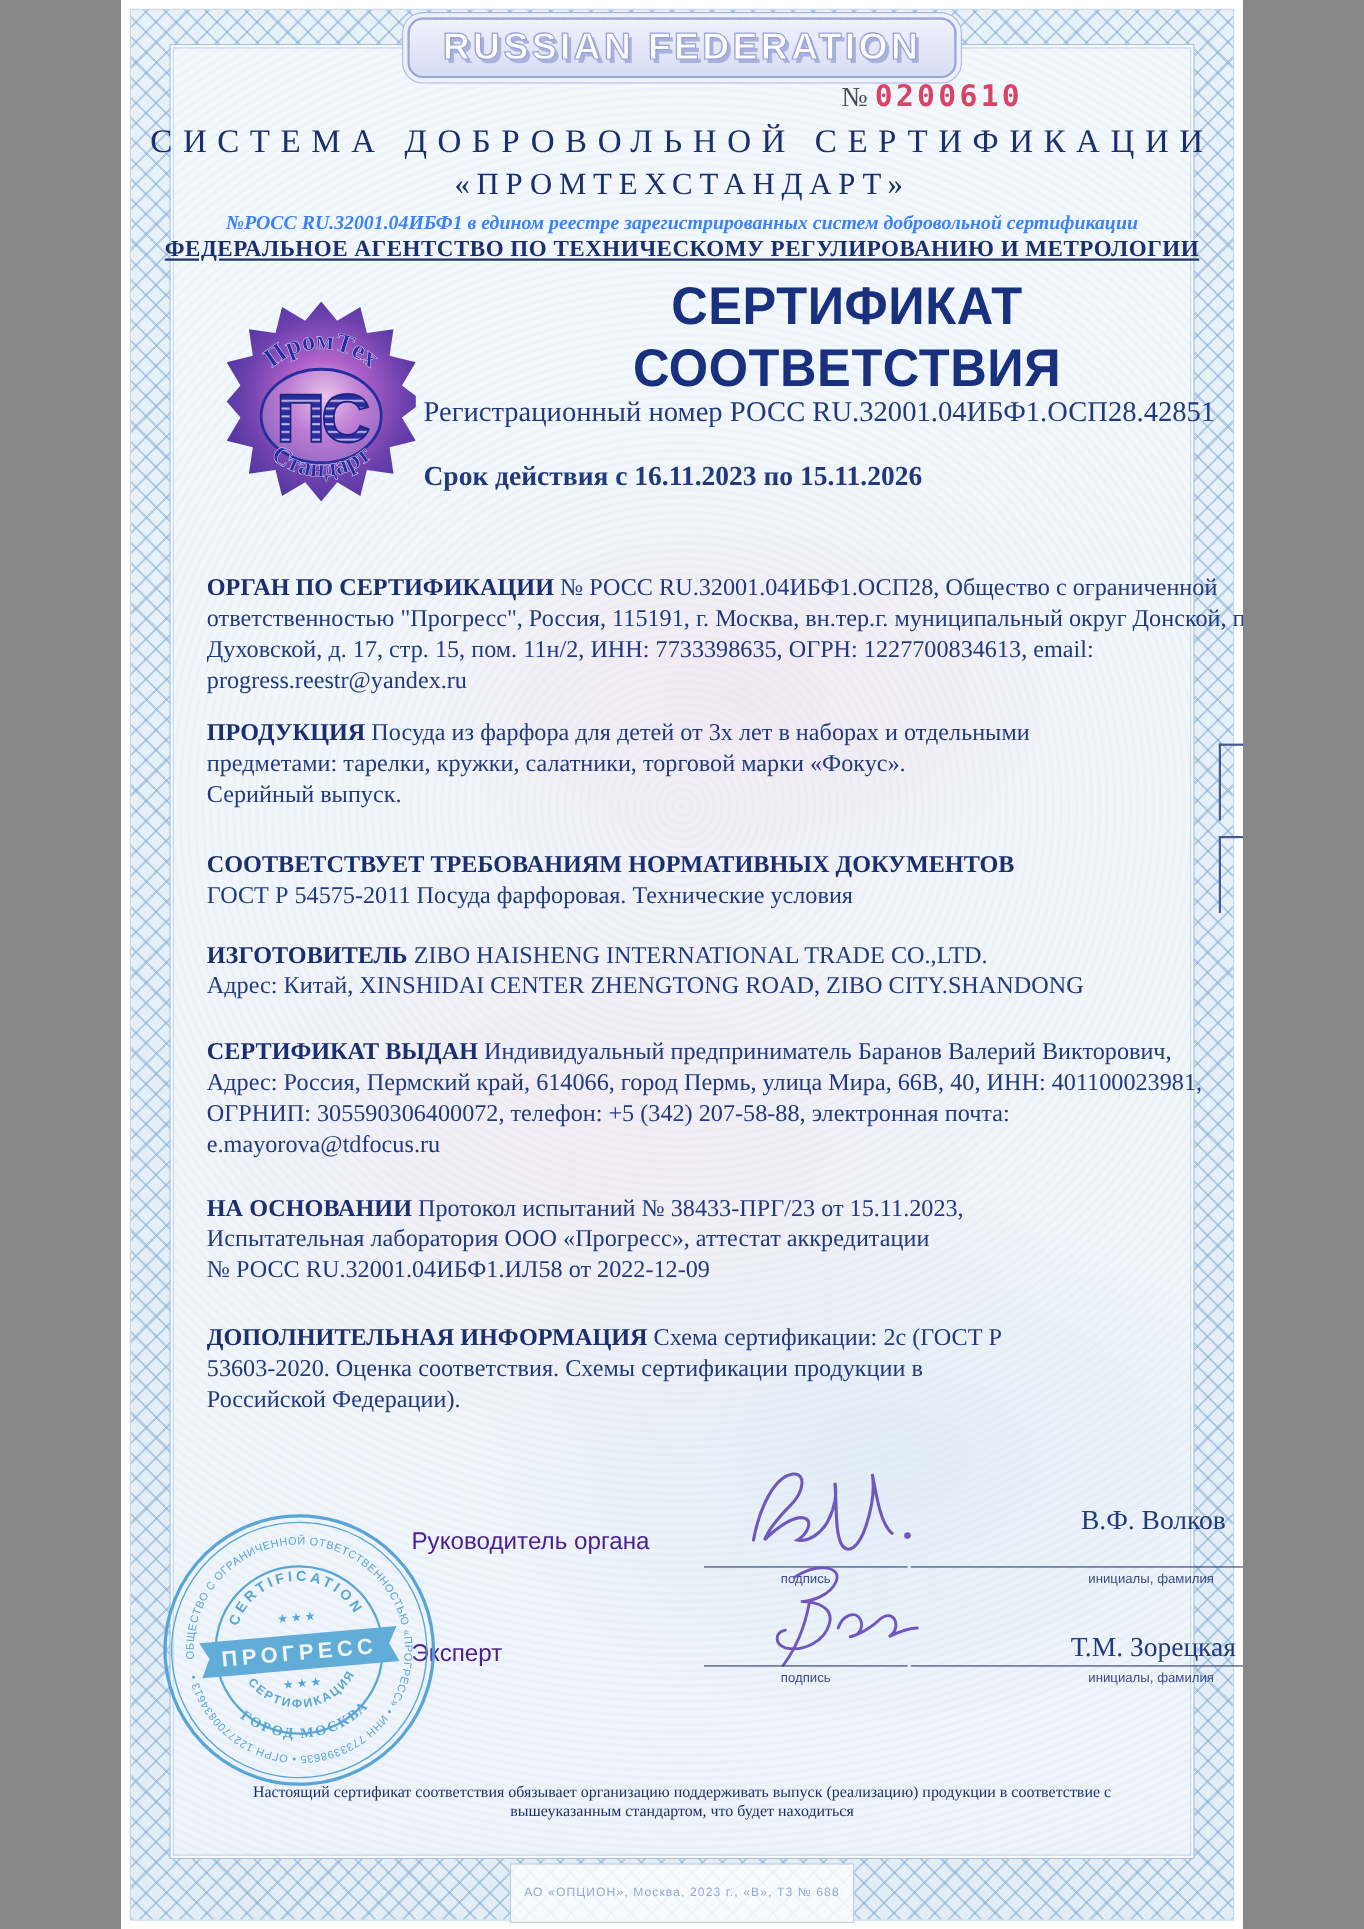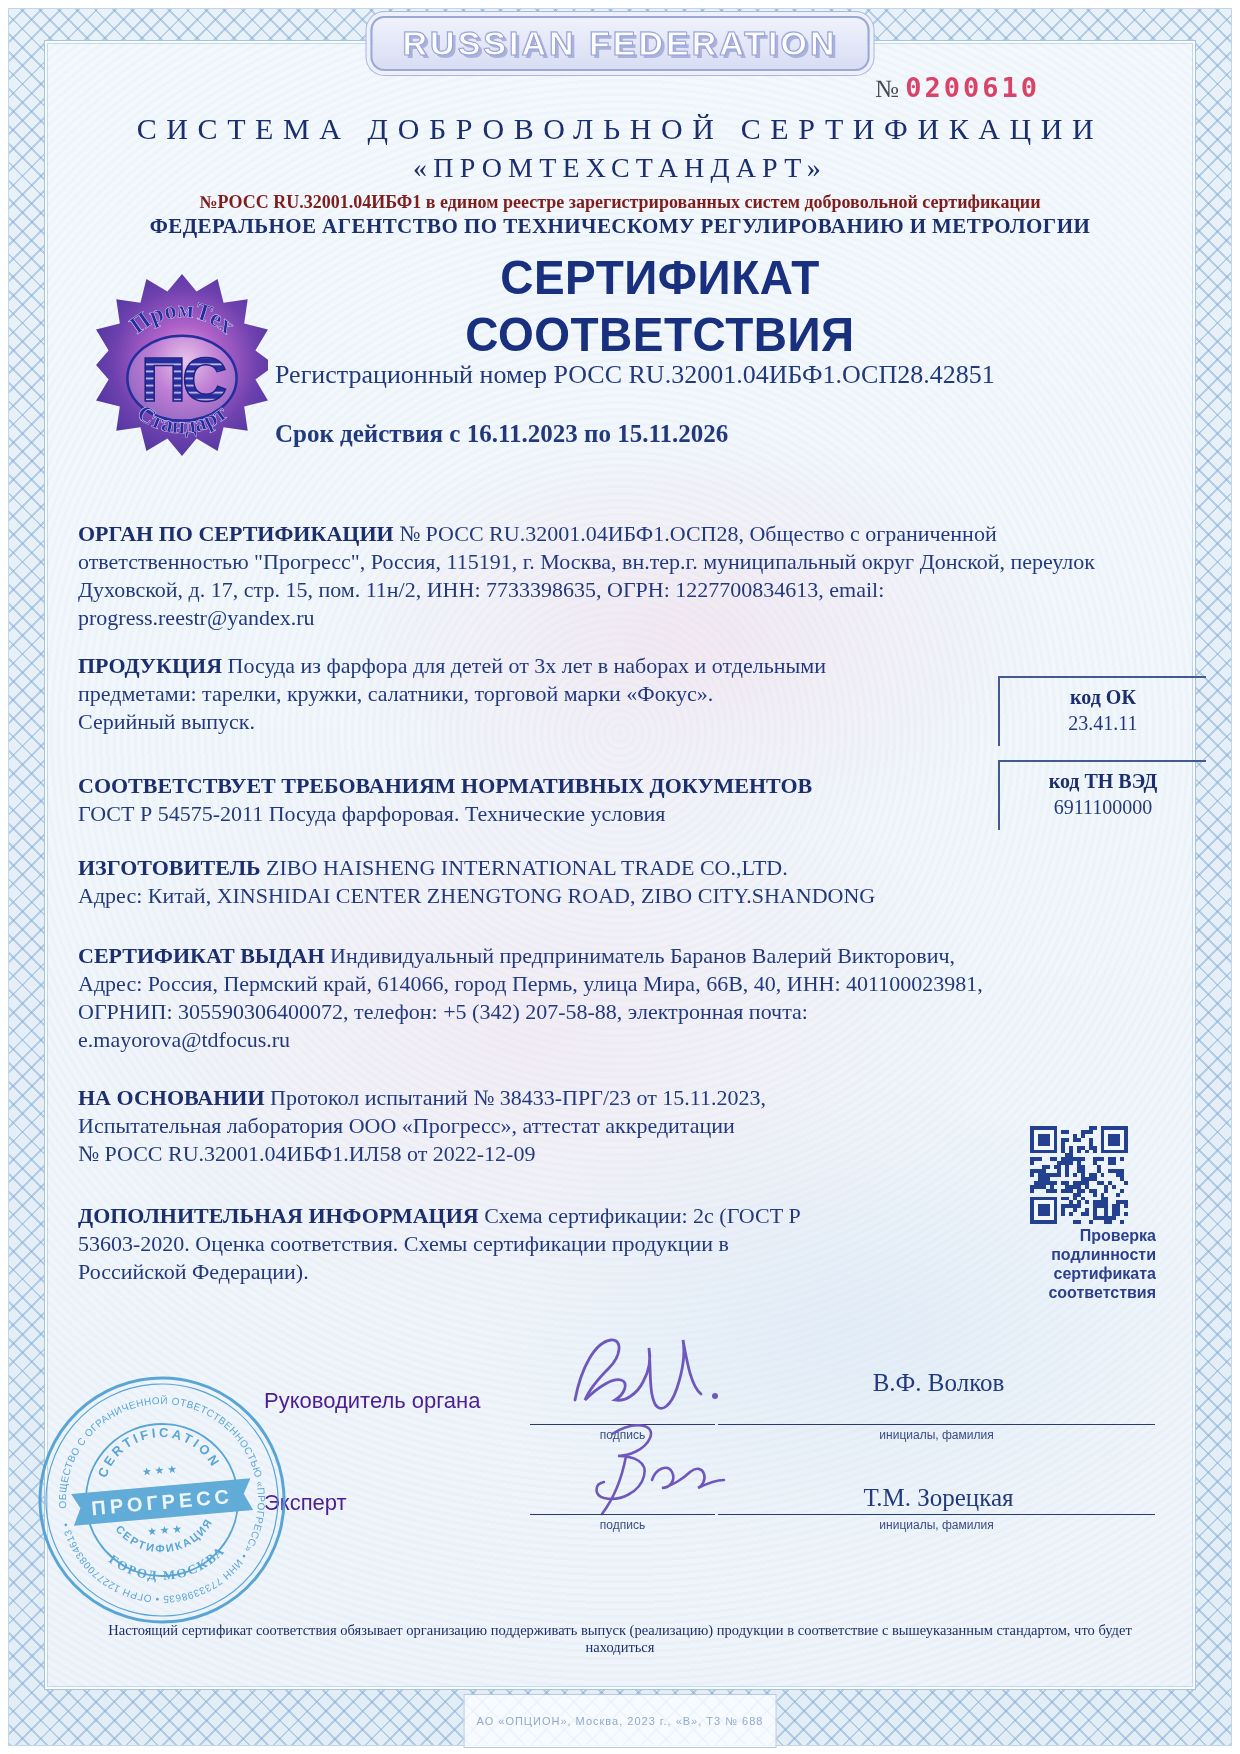--- a/index.html
+++ b/index.html
@@ -1,16 +1,16 @@
 <!DOCTYPE html>
 <html><head>
 <meta charset="utf-8">
 <style>
   html,body{margin:0;padding:0;background:#888;}
-  .page{position:relative;width:1240px;height:1754px;margin:0 auto;background:#fff;
+  .page{position:relative;width:1020px;height:1754px;margin:0 auto;background:#fff;
         font-family:"Liberation Serif",serif;color:#223a7d;overflow:hidden;}
   
   .frame{position:absolute;inset:8px;border:1px solid #c2d6e8;
     background:
       repeating-linear-gradient(45deg, rgba(120,165,210,.45) 0 2px, transparent 2px 13px),
       repeating-linear-gradient(-45deg, rgba(120,165,210,.45) 0 2px, transparent 2px 13px),
       linear-gradient(#e9f1f8,#e3edf6);}
   
   .inner{position:absolute;left:44px;right:44px;top:40px;bottom:64px;
     border:1px solid #a8c4dc;
@@ -29,22 +29,22 @@
     border:2px solid #9aa8d8;border-radius:14px;padding:6px 30px;
     box-shadow:0 0 0 4px #eef1fb, 0 0 0 5px #aab6e0;}
   .rf-badge span{font-family:"Liberation Sans",sans-serif;font-weight:bold;font-size:34px;
     letter-spacing:3px;color:#fdfdff;-webkit-text-stroke:1px #96a0d2;
     text-shadow:3px 3px 0 #a9b2dd,-1px -1px 0 #cdd4f0;}
   .serial{top:72px;right:200px;font-size:25px;color:#4a4a55;}
   .serial b{font-family:"DejaVu Sans Mono",monospace;font-weight:bold;font-size:27px;
     color:#d94368;letter-spacing:3px;}
   .h1{top:112px;font-size:30px;letter-spacing:.32em;color:#1b2e6e;}
   .h2{top:152px;font-size:28px;letter-spacing:.22em;color:#1b2e6e;}
-  .h3{top:192px;font-size:18px;font-weight:bold;color:#7f1d1d;}
-  .h4{top:214px;font-size:21px;font-weight:bold;color:#1b2e6e;letter-spacing:.02em;}
+  .h3{top:192px;font-size:18px;font-weight:bold;color:#3b82f6;font-style:italic;}
+  .h4{top:214px;font-size:21px;font-weight:bold;color:#1b2e6e;letter-spacing:.02em;text-decoration:underline;}
   .title{top:252px;left:315px;width:690px;text-align:center;
     font-family:"Liberation Sans",sans-serif;font-weight:bold;font-size:46px;
     color:#18307e;letter-spacing:.5px;transform:scaleY(1.05);}
   .reg{top:360px;left:275px;font-size:26px;}
   .validity{top:420px;left:275px;font-size:25px;font-weight:600;}
   .para{left:78px;width:1060px;font-size:22px;line-height:28px;}
   .para .txt{white-space:pre-line;}
   .lbl{font-weight:bold;color:#1b2e6e;}
   .codebox{left:998px;width:190px;padding:6px 8px 10px 8px;text-align:center;
     border-top:2px solid #44598f;border-left:2px solid #44598f;

